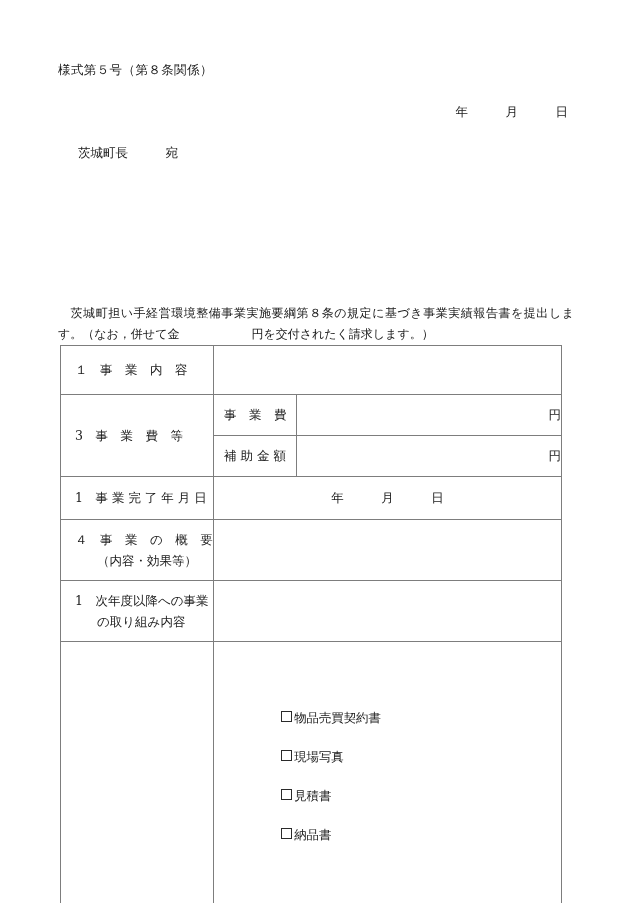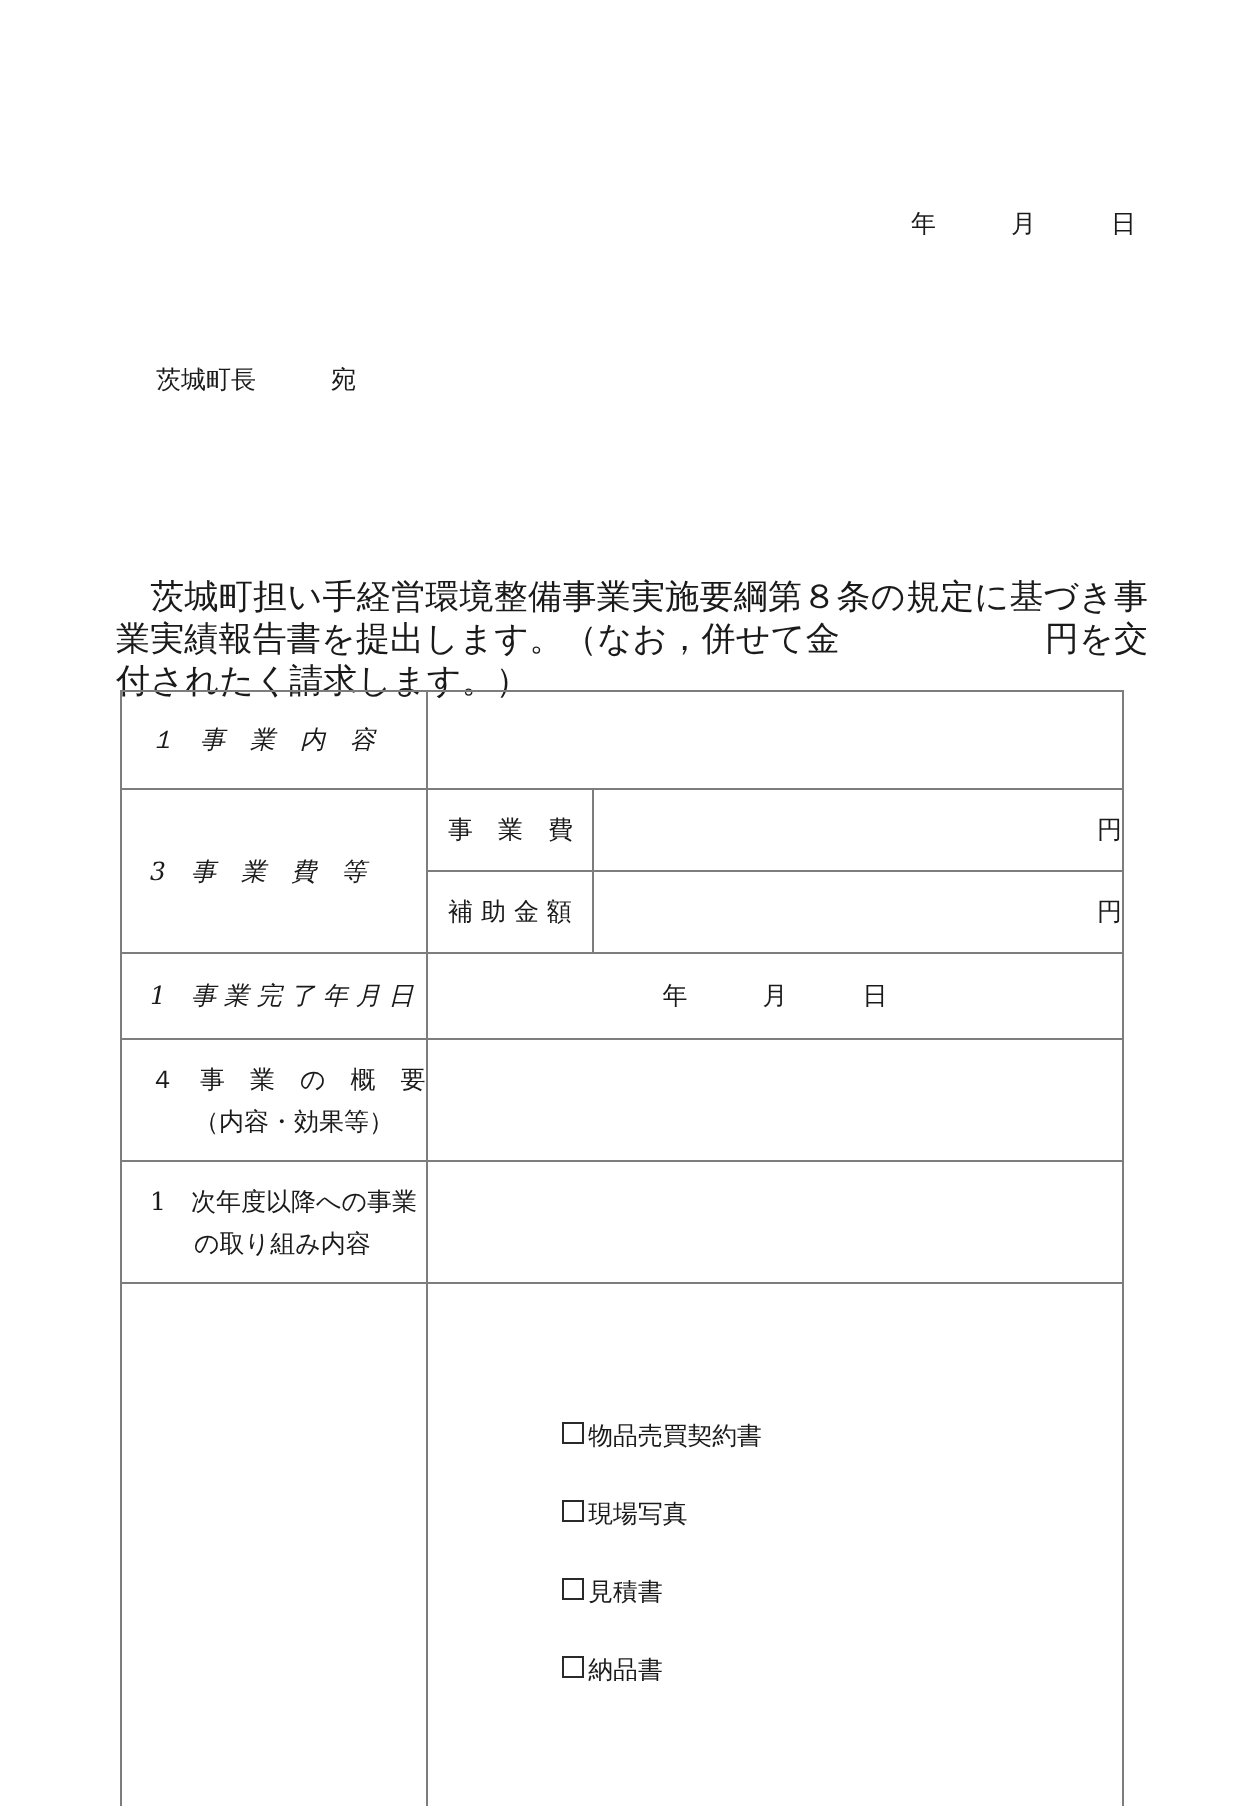--- a/index.html
+++ b/index.html
@@ -42,21 +42,20 @@
     text-align: right;
     font-size: 12.5px;
     white-space: pre;
   }
   .addressee {
     position: absolute;
     left: 78px;
     top: 145px;
     font-size: 12.5px;
     white-space: pre;
-    margin-top: 37px;
   }
   .applicant-block {
     position: absolute;
     left: 362px;
     top: 184px;
     font-size: 12.5px;
     line-height: 20px;
     white-space: pre;
   }
   .applicant-block div { white-space: pre; }
@@ -67,23 +66,23 @@
     top: 239px;
     width: 630px;
     text-align: center;
     font-size: 12.8px;
     letter-spacing: 0.1px;
   }
 
   .body-text {
     position: absolute;
     left: 58px;
-    top: 289px;
+    top: 303px;
     width: 516px;
-    font-size: 17px;
+    font-size: 12px;
     line-height: 21px;
     text-align: justify;
     white-space: pre-wrap;
   }
 
   
   .form-table {
     position: absolute;
     left: 60px;
     top: 345px;
@@ -97,21 +96,20 @@
     padding: 0;
     vertical-align: middle;
   }
   .col-label  { width: 153px; }
   .col-sub    { width: 83px; }
 
   .lbl {
     padding: 6px 0 6px 14px;
     white-space: pre;
     line-height: 20px;
-    font-style: italic;
   }
   .lbl-2line {
     padding: 8px 0 8px 14px;
     line-height: 21px;
   }
   .lbl-2line .l2 { display: block; }
   .lbl-2line .l2.indent { padding-left: 22px; }
 
   .sub-lbl {
     padding: 8px 0 8px 10px;
@@ -146,20 +144,21 @@
     margin-right: 2px;
     vertical-align: 0px;
     background: #fff;
   }
 </style>
 </head>
 <body>
 
 <div class="page">
 
+  <div class="form-no">様式第５号（第８条関係）</div>
 
   <div class="date-line">年　　　月　　　日</div>
 
   <div class="addressee">茨城町長　　　宛</div>
 
 
 
   <div class="body-text">　茨城町担い手経営環境整備事業実施要綱第８条の規定に基づき事業実績報告書を提出します。（なお，併せて金　　　　　　円を交付されたく請求します。）</div>
 
   <table class="form-table">

